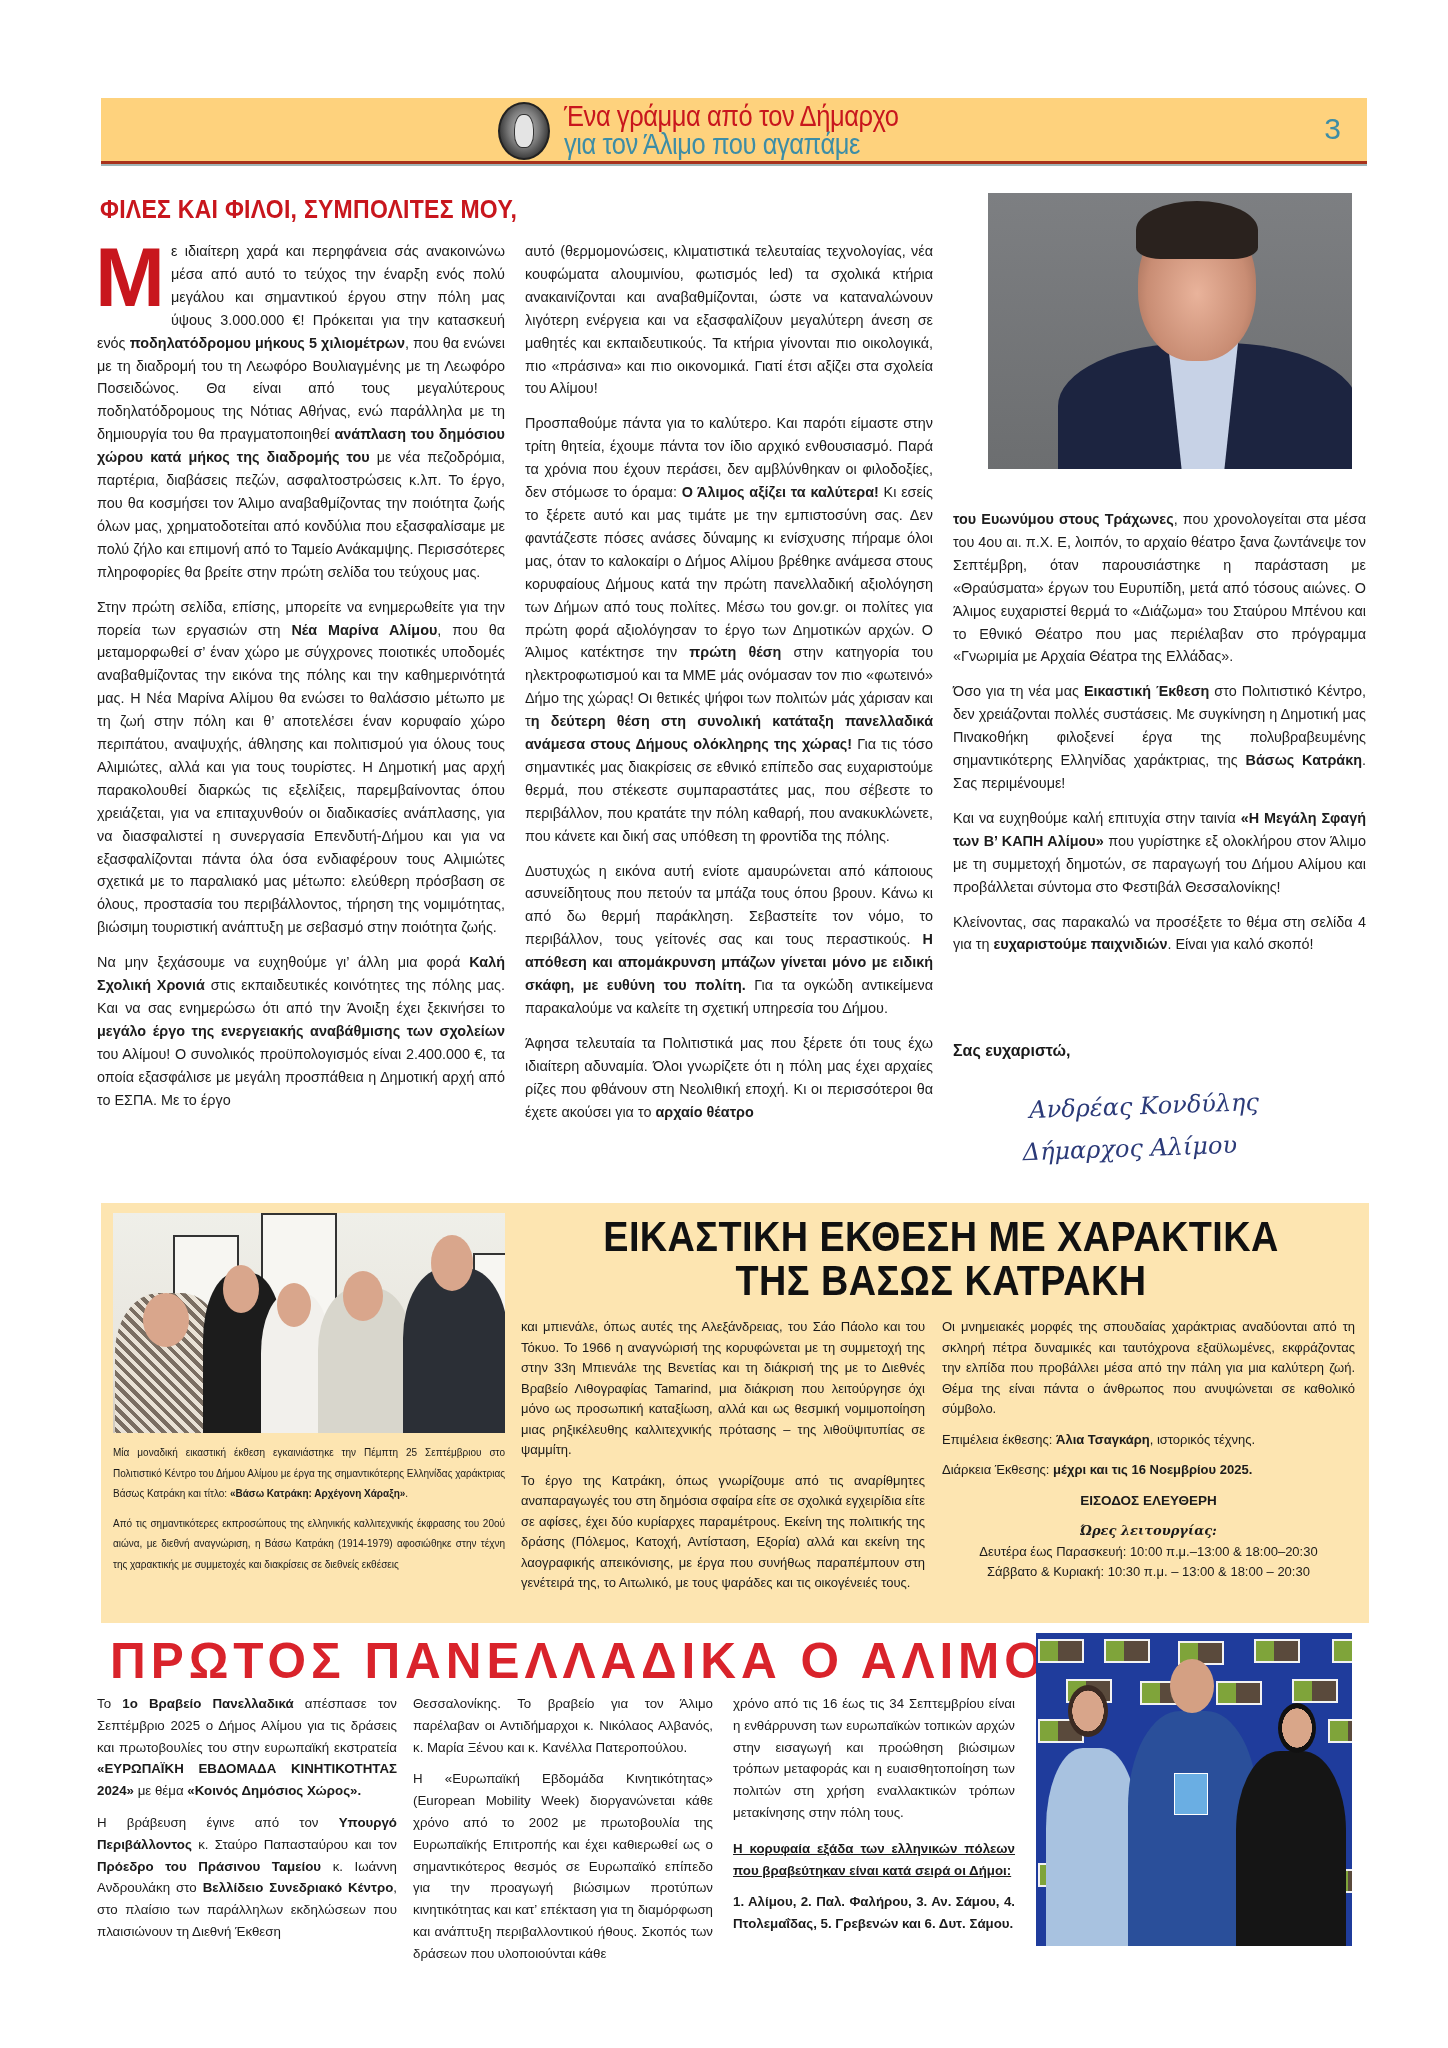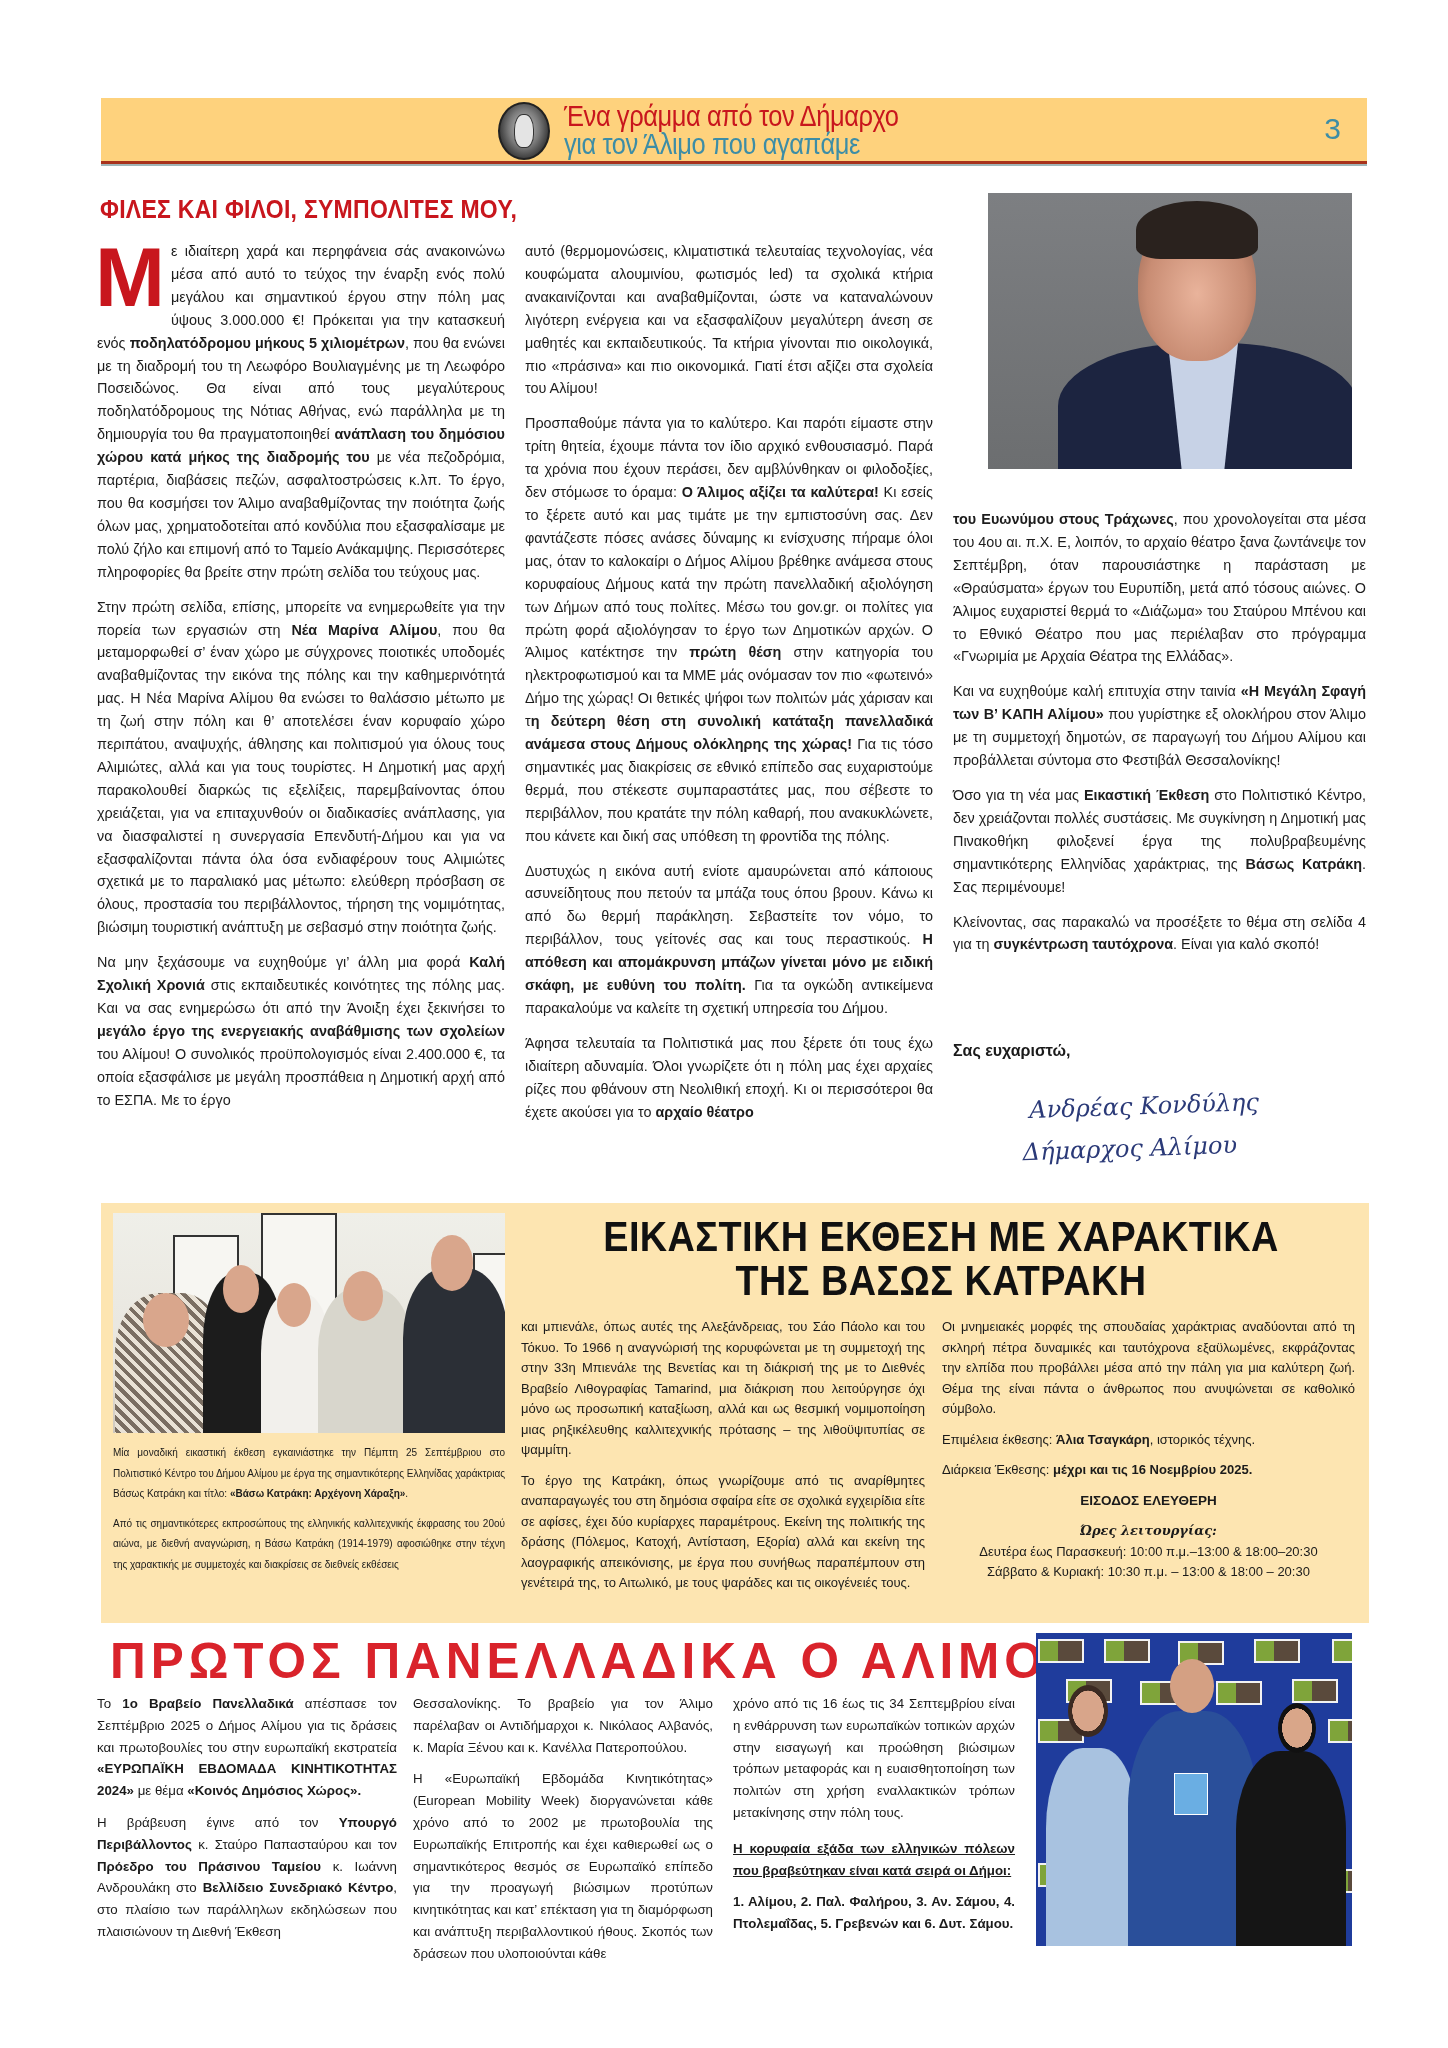--- a/index.html
+++ b/index.html
@@ -95,23 +95,23 @@
 
 <div class="mayor-photo">
   <div class="suit"></div>
     <div class="shirt"></div>
     <div class="head"></div>
     <div class="hair"></div>
 </div>
 
 <div class="col col3">
   <p><b>του Ευωνύμου στους Τράχωνες</b><span>, που χρονολογείται στα μέσα του 4ου αι. π.Χ. Ε, λοιπόν, το αρχαίο θέατρο ξανα ζωντάνεψε τον Σεπτέμβρη, όταν παρουσιάστηκε η παράσταση με «Θραύσματα» έργων του Ευρυπίδη, μετά από τόσους αιώνες. Ο Άλιμος ευχαριστεί θερμά το «Διάζωμα» του Σταύρου Μπένου και το Εθνικό Θέατρο που μας περιέλαβαν στο πρόγραμμα «Γνωριμία με Αρχαία Θέατρα της Ελλάδας».</span></p>
+  <p><span>Όσο για τη νέα μας </span><b>Εικαστική Έκθεση</b><span> στο Πολιτιστικό Κέντρο, δεν χρειάζονται πολλές συστάσεις. Με συγκίνηση η Δημοτική μας Πινακοθήκη φιλοξενεί έργα της πολυβραβευμένης σημαντικότερης Ελληνίδας χαράκτριας, της </span><b>Βάσως Κατράκη</b><span>. Σας περιμένουμε!</span></p>
   <p><span>Και να ευχηθούμε καλή επιτυχία στην ταινία </span><b>«Η Μεγάλη Σφαγή των Β’ ΚΑΠΗ Αλίμου»</b><span> που γυρίστηκε εξ ολοκλήρου στον Άλιμο με τη συμμετοχή δημοτών, σε παραγωγή του Δήμου Αλίμου και προβάλλεται σύντομα στο Φεστιβάλ Θεσσαλονίκης!</span></p>
-  <p><span>Όσο για τη νέα μας </span><b>Εικαστική Έκθεση</b><span> στο Πολιτιστικό Κέντρο, δεν χρειάζονται πολλές συστάσεις. Με συγκίνηση η Δημοτική μας Πινακοθήκη φιλοξενεί έργα της πολυβραβευμένης σημαντικότερης Ελληνίδας χαράκτριας, της </span><b>Βάσως Κατράκη</b><span>. Σας περιμένουμε!</span></p>
-  <p><span>Κλείνοντας, σας παρακαλώ να προσέξετε το θέμα στη σελίδα 4 για τη </span><b>συγκέντρωση ταυτόχρονα</b><span>. Είναι για καλό σκοπό!</span></p>
+  <p><span>Κλείνοντας, σας παρακαλώ να προσέξετε το θέμα στη σελίδα 4 για τη </span><b>ευχαριστούμε παιχνιδιών</b><span>. Είναι για καλό σκοπό!</span></p>
 </div>
 
 <div class="thanks">Σας ευχαριστώ,</div>
 <div class="signature">
   <div>Ανδρέας Κονδύλης</div>
   <div>Δήμαρχος Αλίμου</div>
 </div>
 
 <div class="exhibit-box">
   <div class="exhibit-photo">

